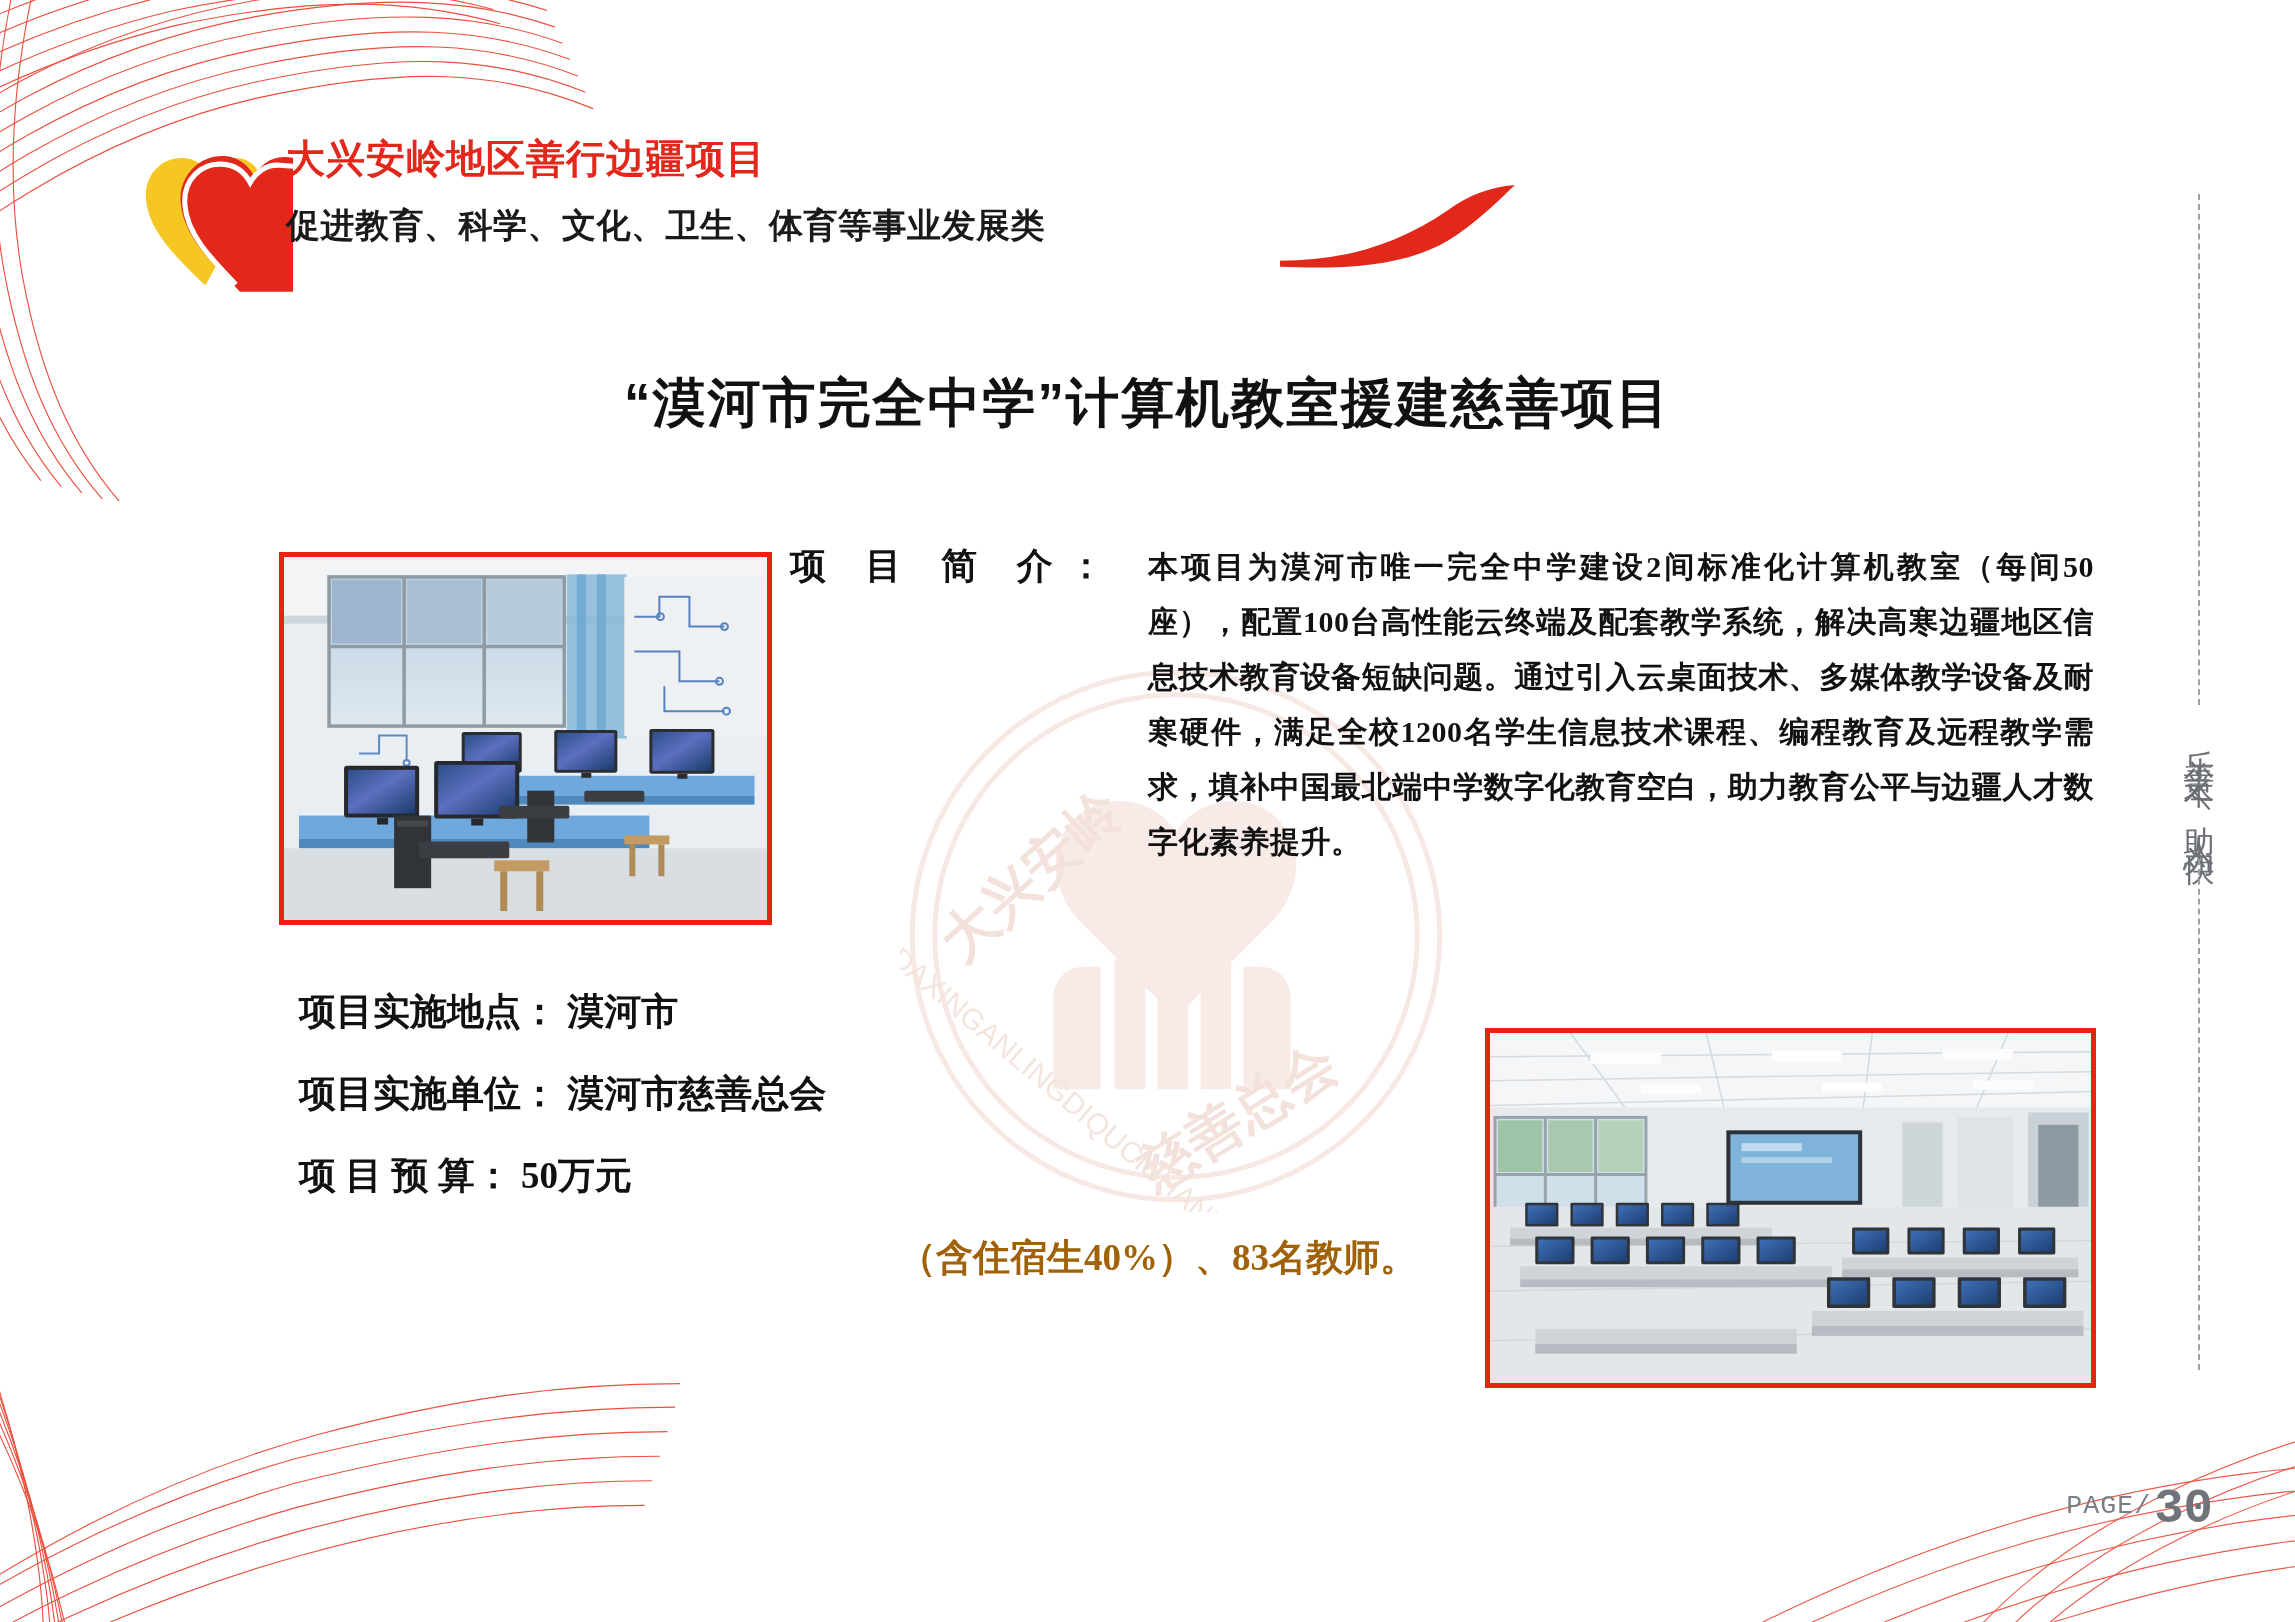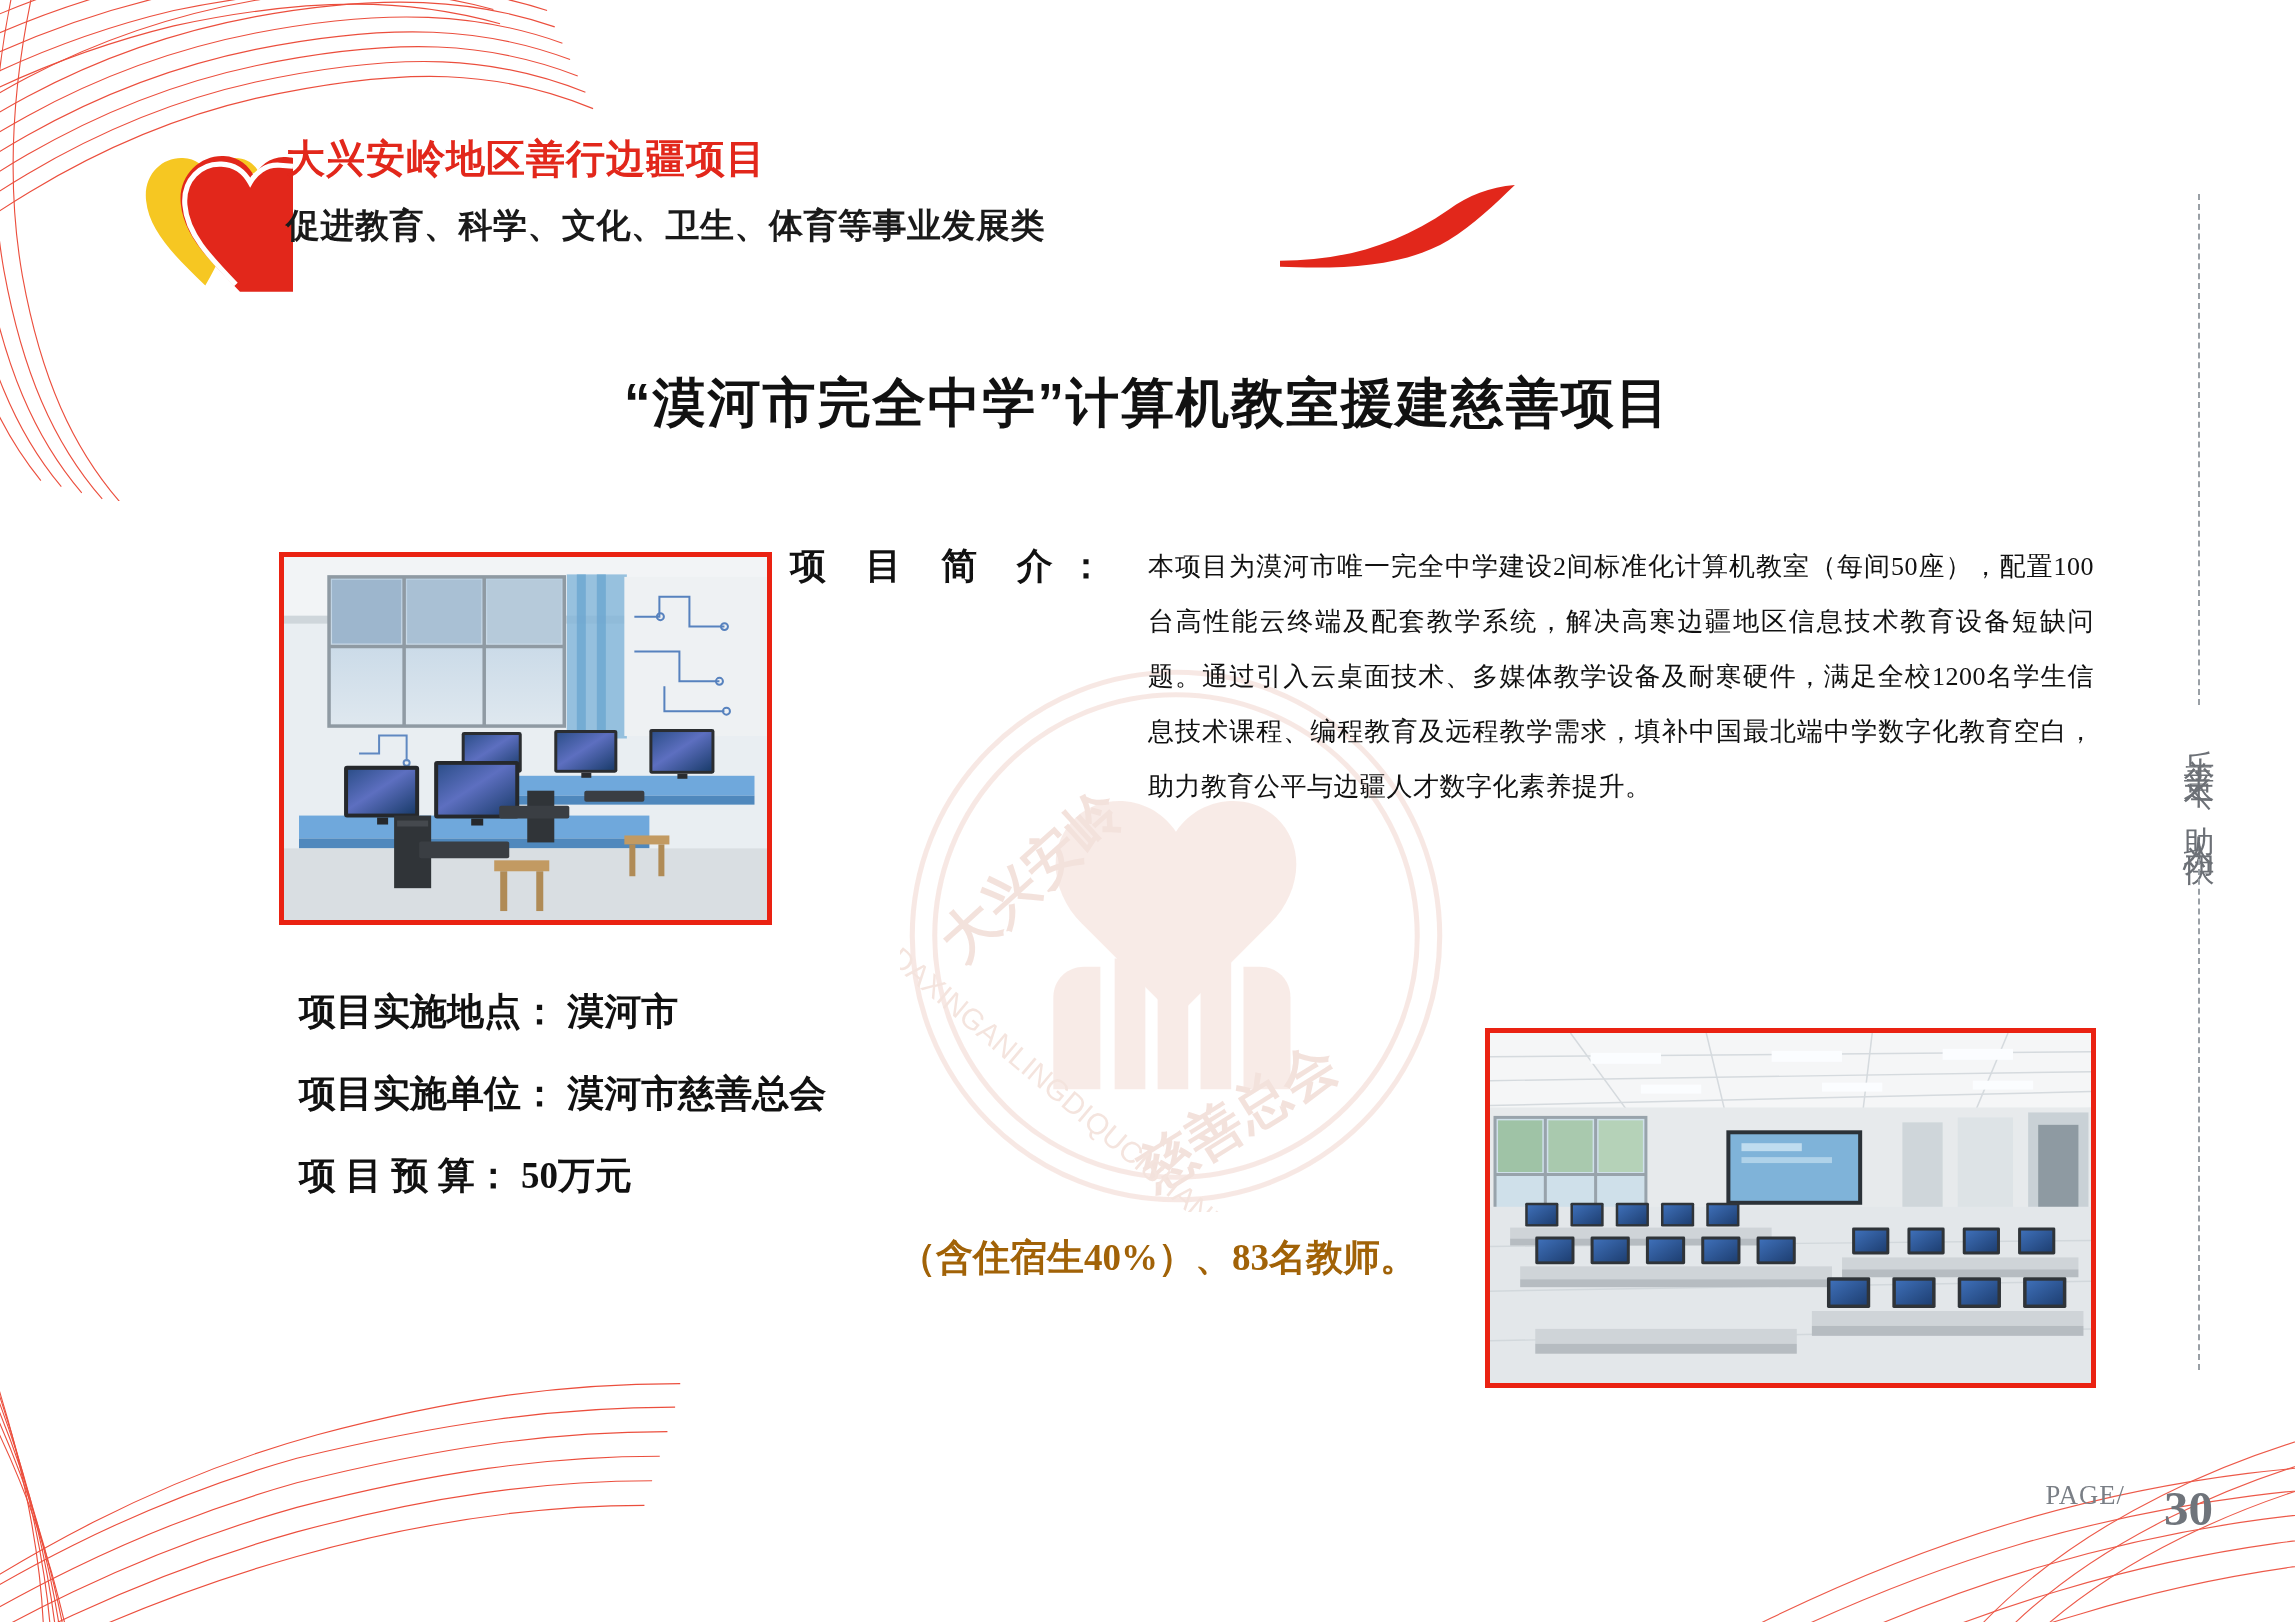--- a/index.html
+++ b/index.html
@@ -119,22 +119,22 @@
     font-weight: bold;
     color: #111;
     letter-spacing: 15.3px;
     line-height: 55px;
     text-align: center;
   }
   .intro-label-colon {
     letter-spacing: 0;
   }
   .intro-body {
-    font-size: 26px;
-    font-weight: normal;
+    font-size: 30px;
+    font-weight: bold;
     color: #111;
     line-height: 55px;
     text-align: justify;
     margin-left: 358px;
     letter-spacing: 0.5px;
   }
 
   
   .info-list {
     position: absolute;
@@ -184,24 +184,23 @@
     margin: 20.4px 0;
     white-space: nowrap;
   }
 
   
   .page-num {
     position: absolute;
     right: 82px;
     bottom: 86px;
     display: flex;
-    align-items: flex-start;
-    font-family: Liberation Serif, serif;
+    align-items: center;
+    font-family: Liberation Mono, monospace;
     color: #7a7f86;
-    gap: 36px;
   }
   .page-label { font-size: 26.6px; letter-spacing: 1px; padding-bottom: 5.1px; }
   .page-value { font-size: 49px; font-weight: bold; color: #6f747b; margin-left: 3.1px; }
 </style>
 </head>
 <body>
 
 <svg class="corner-art corner-tl" viewBox="0 0 1500 1100" preserveAspectRatio="none">
   <g fill="none" stroke="#e8301c" stroke-width="2.2" opacity="0.85">
     <path d="M-50,520 C180,330 420,180 760,120 C1000,78 1180,90 1330,140"></path>

